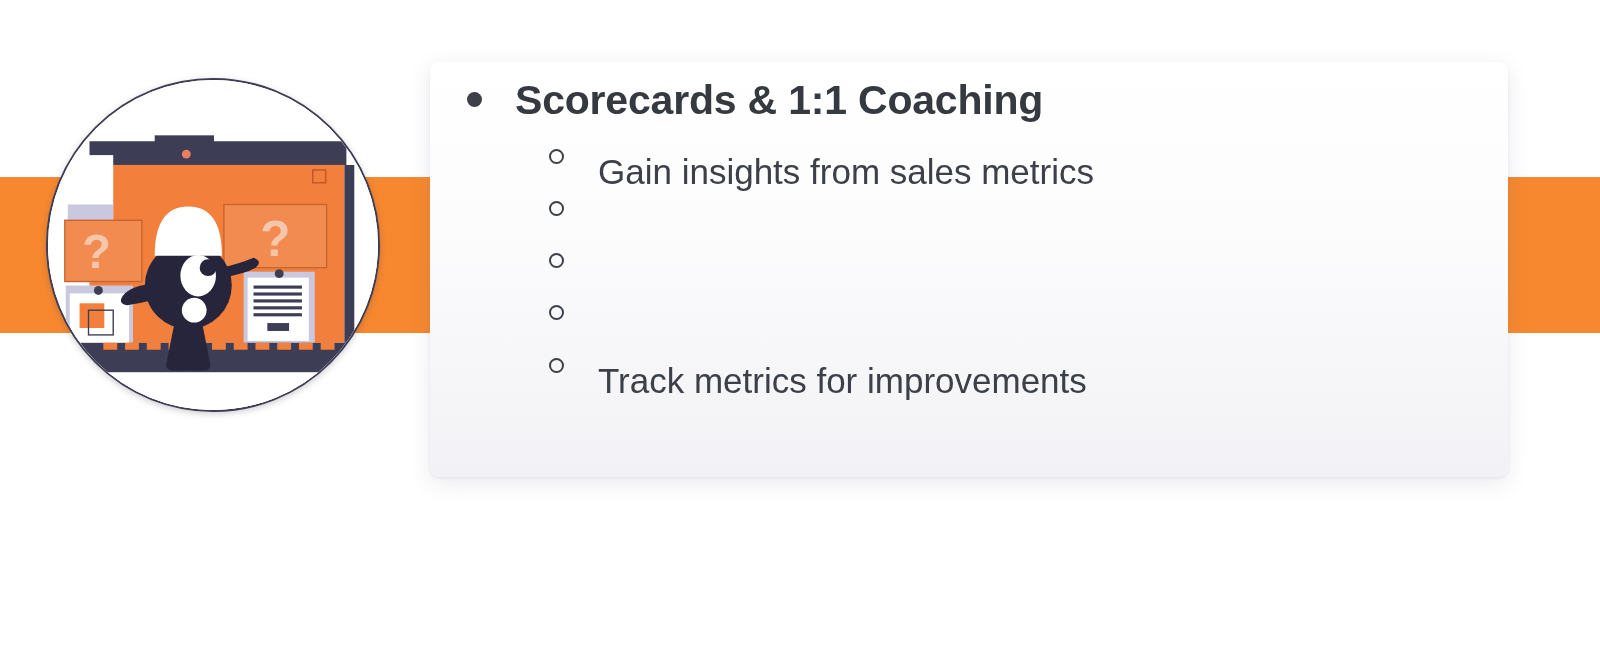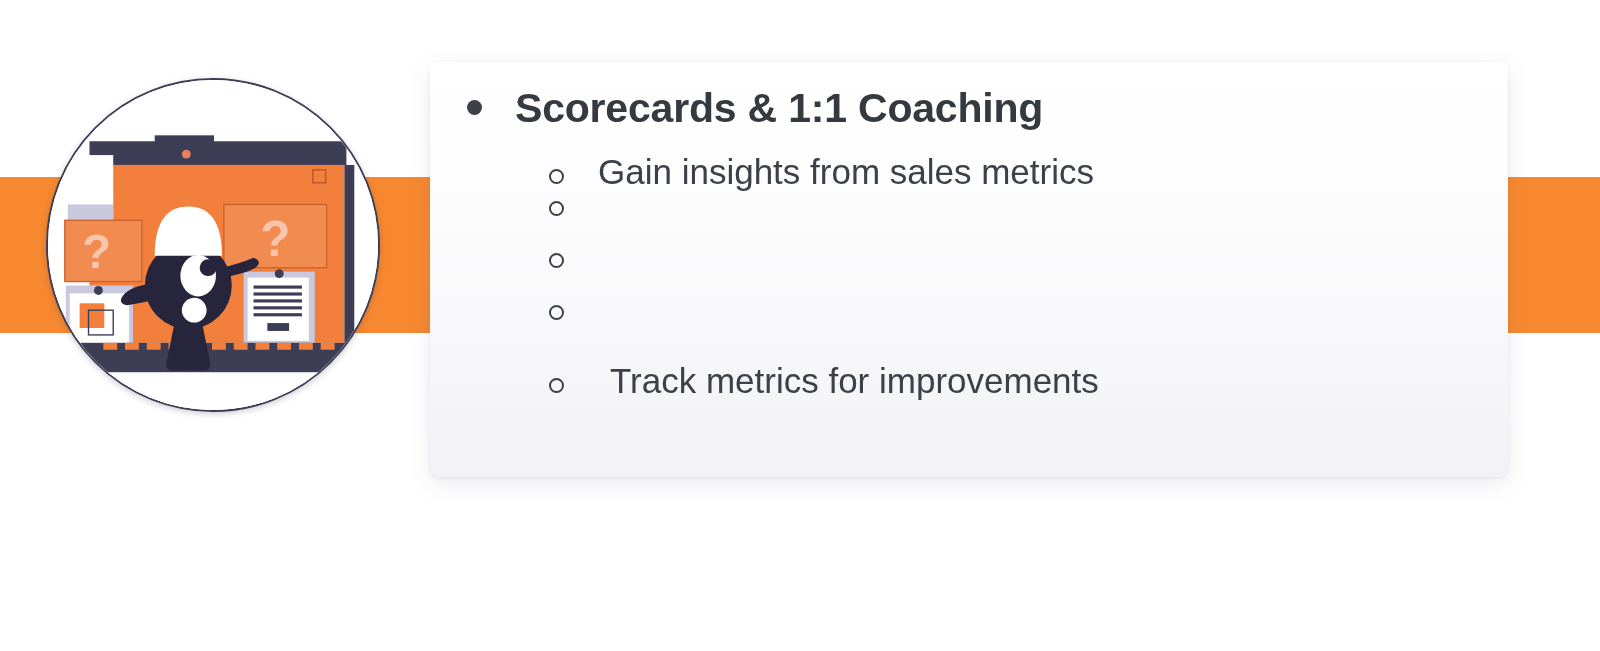--- a/index.html
+++ b/index.html
@@ -61,21 +61,21 @@
   }
 
   
   .row-l1 {
     display: flex;
     align-items: baseline;
     margin: 0;
     padding: 0;
     position: absolute;
     left: 467px;
-    top: 88px;
+    top: 80px;
   }
   .dot-filled {
     width: 15px;
     height: 15px;
     border-radius: 50%;
     background: #3C4048;
     flex: 0 0 auto;
     position: relative;
     top: -7px;
   }
@@ -85,21 +85,21 @@
     font-weight: bold;
     color: #343a40;
     line-height: 1;
     letter-spacing: -0.2px;
     white-space: nowrap;
   }
 
   
   .row-l2 {
     display: flex;
-    align-items: flex-end;
+    align-items: flex-start;
     position: absolute;
     left: 549px;
   }
   .dot-hollow {
     width: 15px;
     height: 15px;
     border-radius: 50%;
     border: 2px solid #3C4048;
     background: transparent;
     box-sizing: border-box;
@@ -214,16 +214,16 @@
 </div>
 <div class="row-l2" style="top:206px; z-index:4;">
   <span class="dot-hollow"></span>
 </div>
 <div class="row-l2" style="top:258px; z-index:4;">
   <span class="dot-hollow"></span>
 </div>
 <div class="row-l2" style="top:310px; z-index:4;">
   <span class="dot-hollow"></span>
 </div>
-<div class="row-l2" style="top:363px; z-index:4;gap:12px;">
+<div class="row-l2" style="top:363px; z-index:4;">
   <span class="dot-hollow"></span>
   <span class="sub-text">Track metrics for improvements</span>
 </div>
 
 </body></html>

